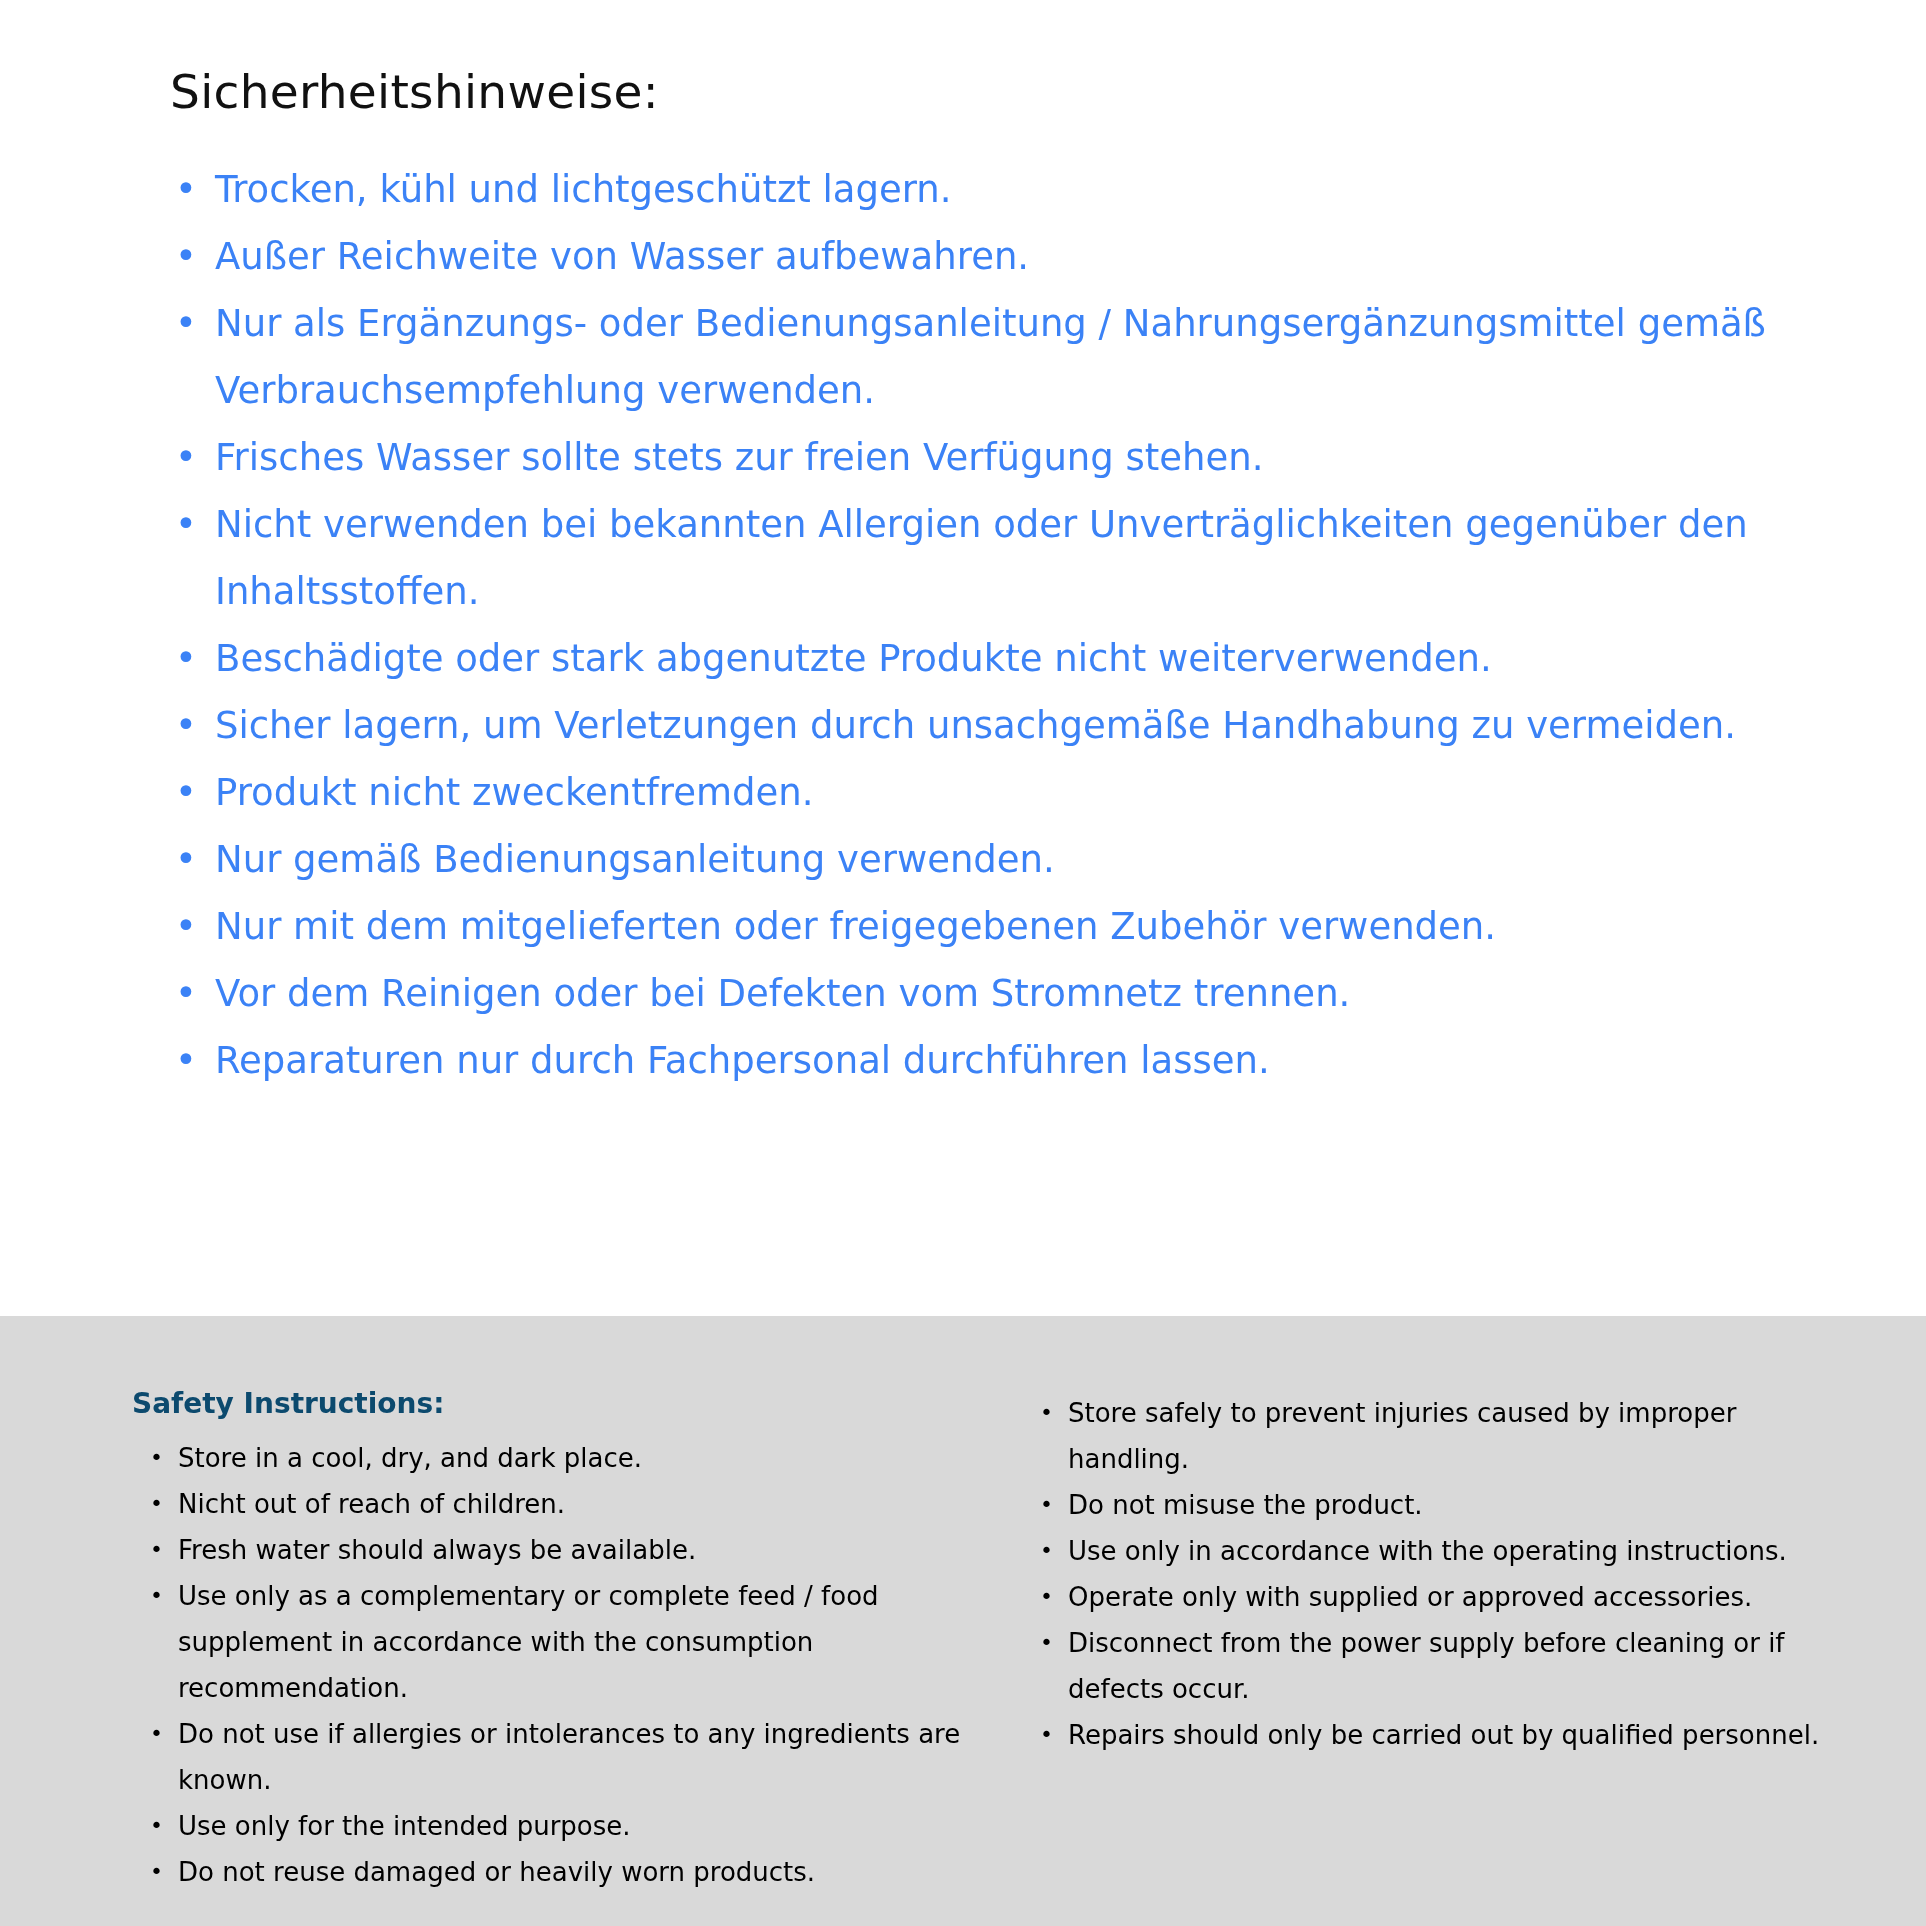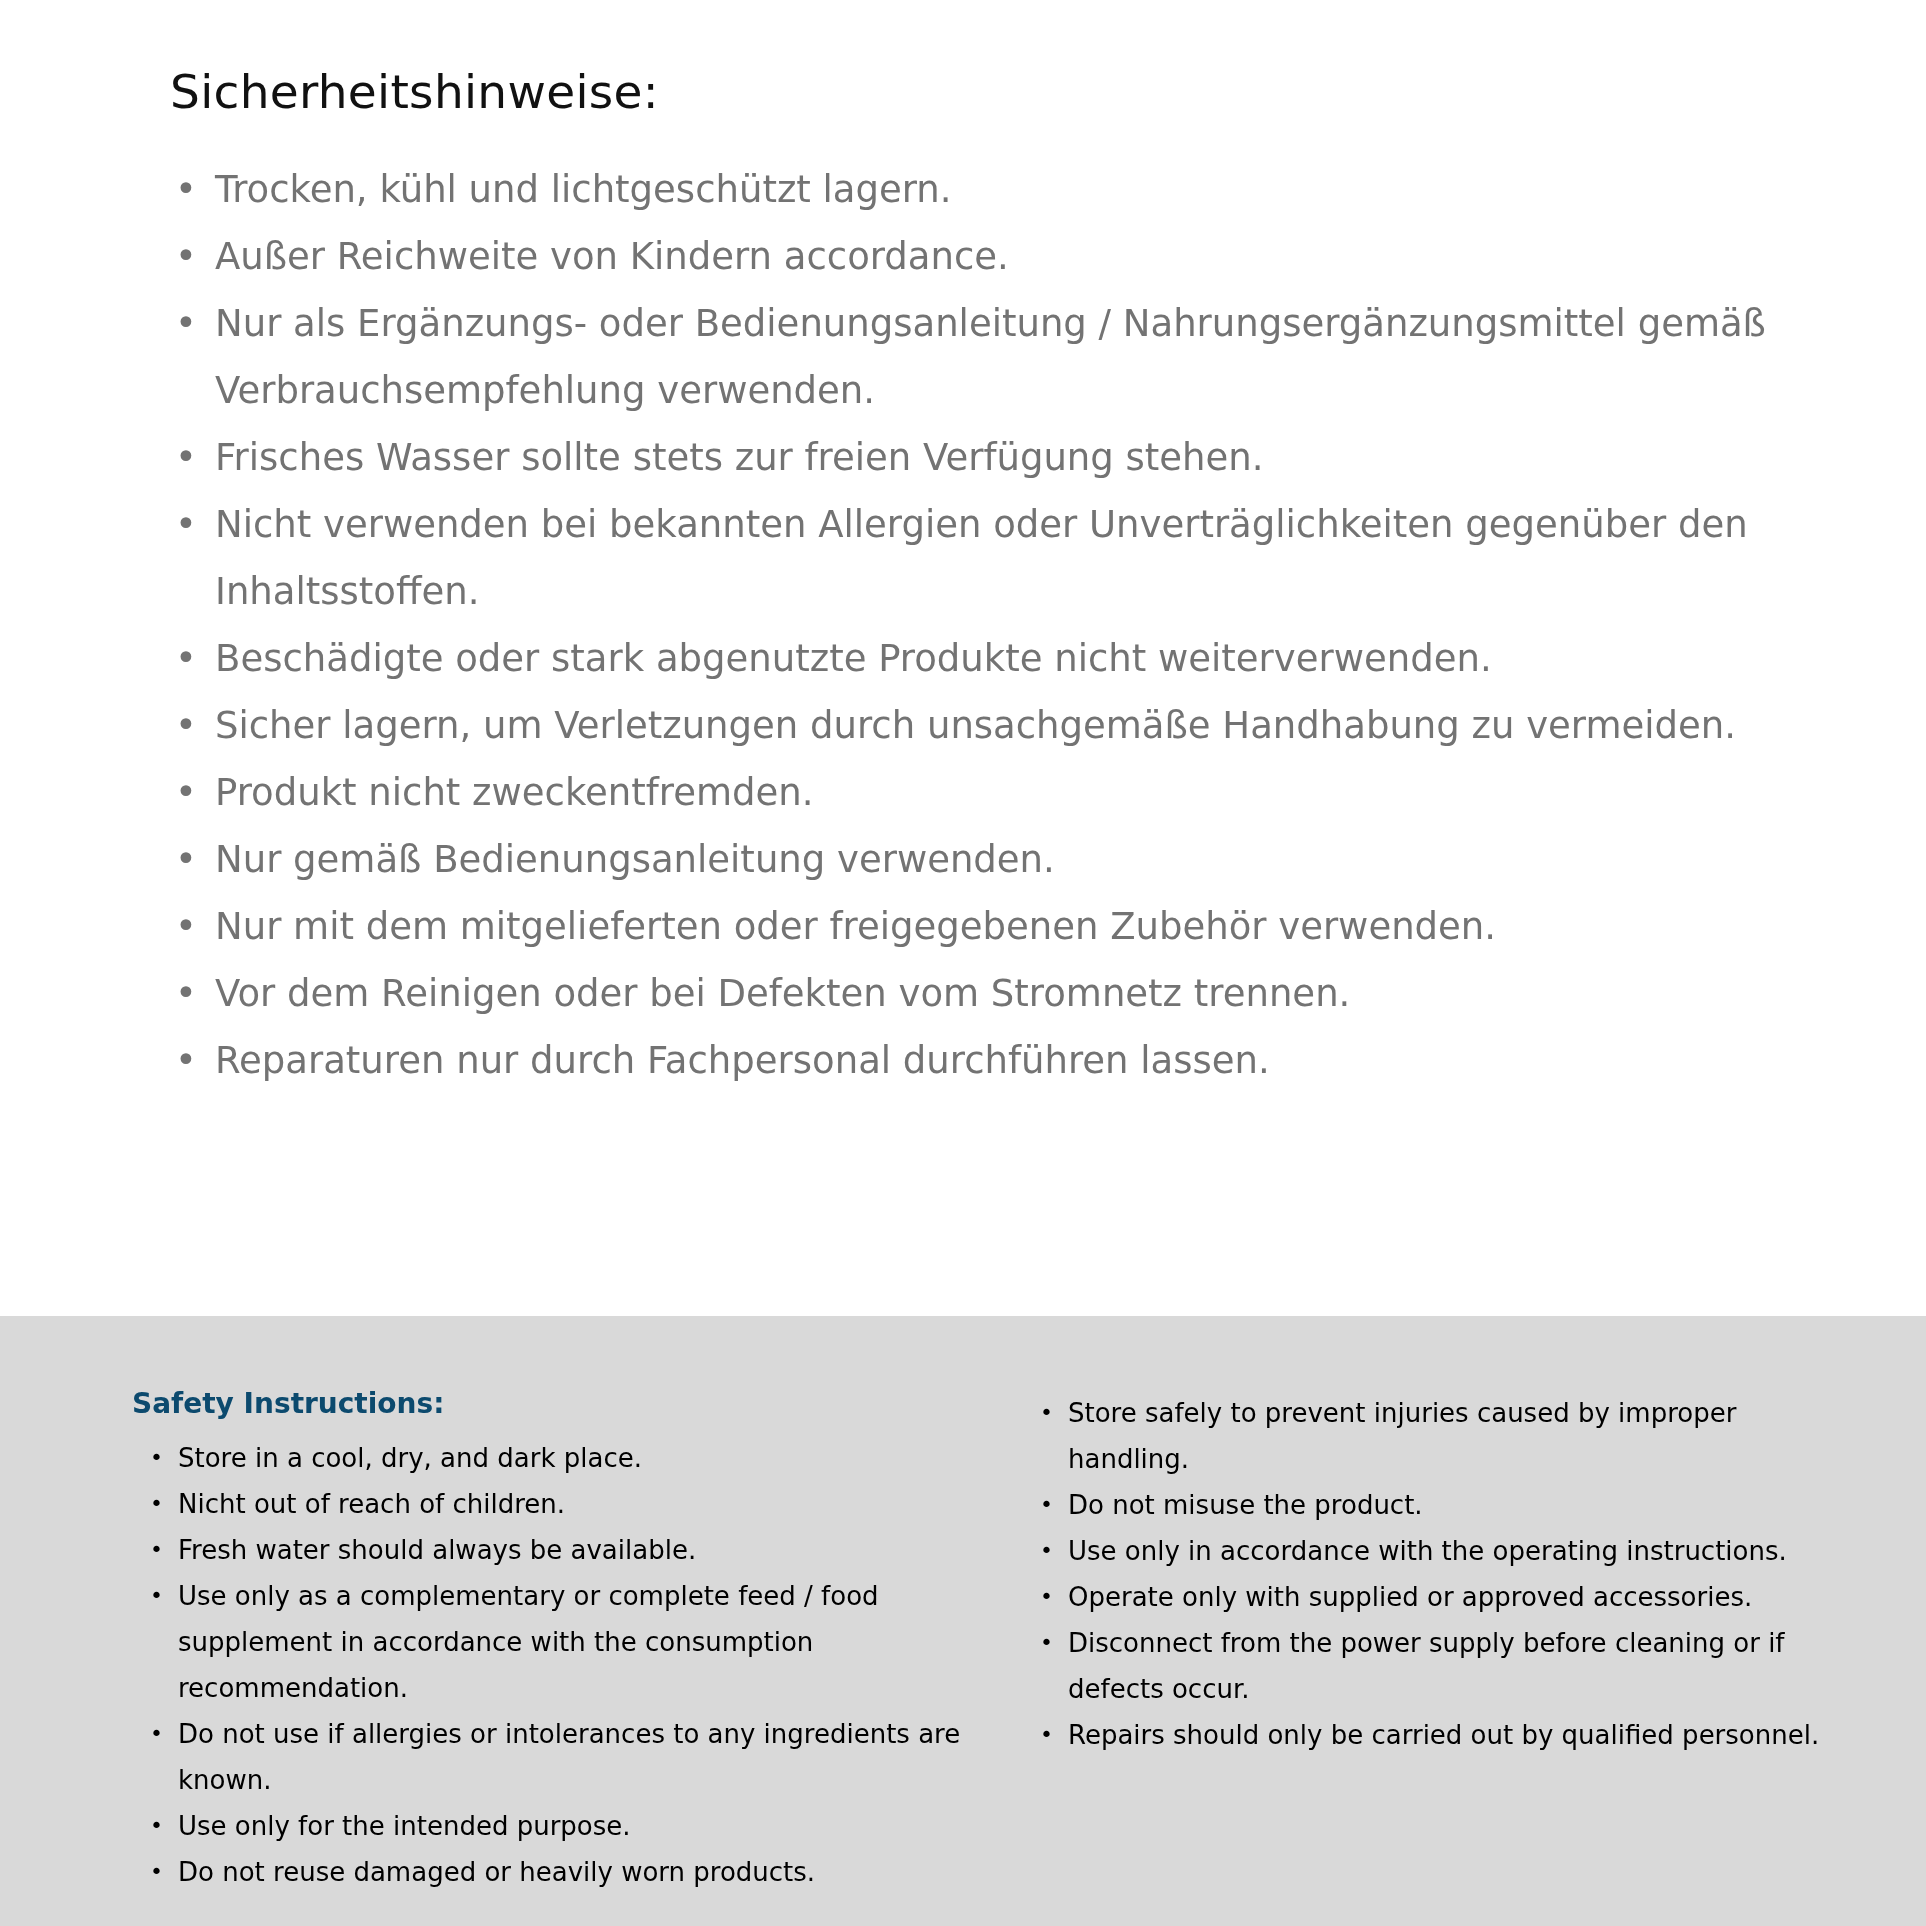--- a/index.html
+++ b/index.html
@@ -37,21 +37,21 @@
     margin-left: 32px;
   }
 
   .german-list {
     list-style: none;
     margin-top: 37px;
     margin-left: 37px;
     width: 1682px;
     font-size: 37px;
     line-height: 67px;
-    color: #737373;
+    color: #3b82f6;
   }
 
   .german-list li {
     position: relative;
     padding-left: 40px;
   }
 
   .german-list li::before {
     content: "\2022";
     position: absolute;
@@ -125,21 +125,21 @@
 </head>
 <body>
 
 <div class="page" style="background: rgb(255, 255, 255);">
 
   <section class="german-section">
     <h1 class="german-title">Sicherheitshinweise:</h1>
 
     <ul class="german-list">
       <li>Trocken, kühl und lichtgeschützt lagern.</li>
-      <li>Außer Reichweite von Kindern accordance.</li>
+      <li>Außer Reichweite von Wasser aufbewahren.</li>
       <li>Nur als Ergänzungs- oder Bedienungsanleitung / Nahrungsergänzungsmittel gemäß Verbrauchsempfehlung verwenden.</li>
       <li>Frisches Wasser sollte stets zur freien Verfügung stehen.</li>
       <li>Nicht verwenden bei bekannten Allergien oder Unverträglichkeiten gegenüber den Inhaltsstoffen.</li>
       <li>Beschädigte oder stark abgenutzte Produkte nicht weiterverwenden.</li>
       <li>Sicher lagern, um Verletzungen durch unsachgemäße Handhabung zu vermeiden.</li>
       <li>Produkt nicht zweckentfremden.</li>
       <li>Nur gemäß Bedienungsanleitung verwenden.</li>
       <li>Nur mit dem mitgelieferten oder freigegebenen Zubehör verwenden.</li>
       <li>Vor dem Reinigen oder bei Defekten vom Stromnetz trennen.</li>
       <li>Reparaturen nur durch Fachpersonal durchführen lassen.</li>

